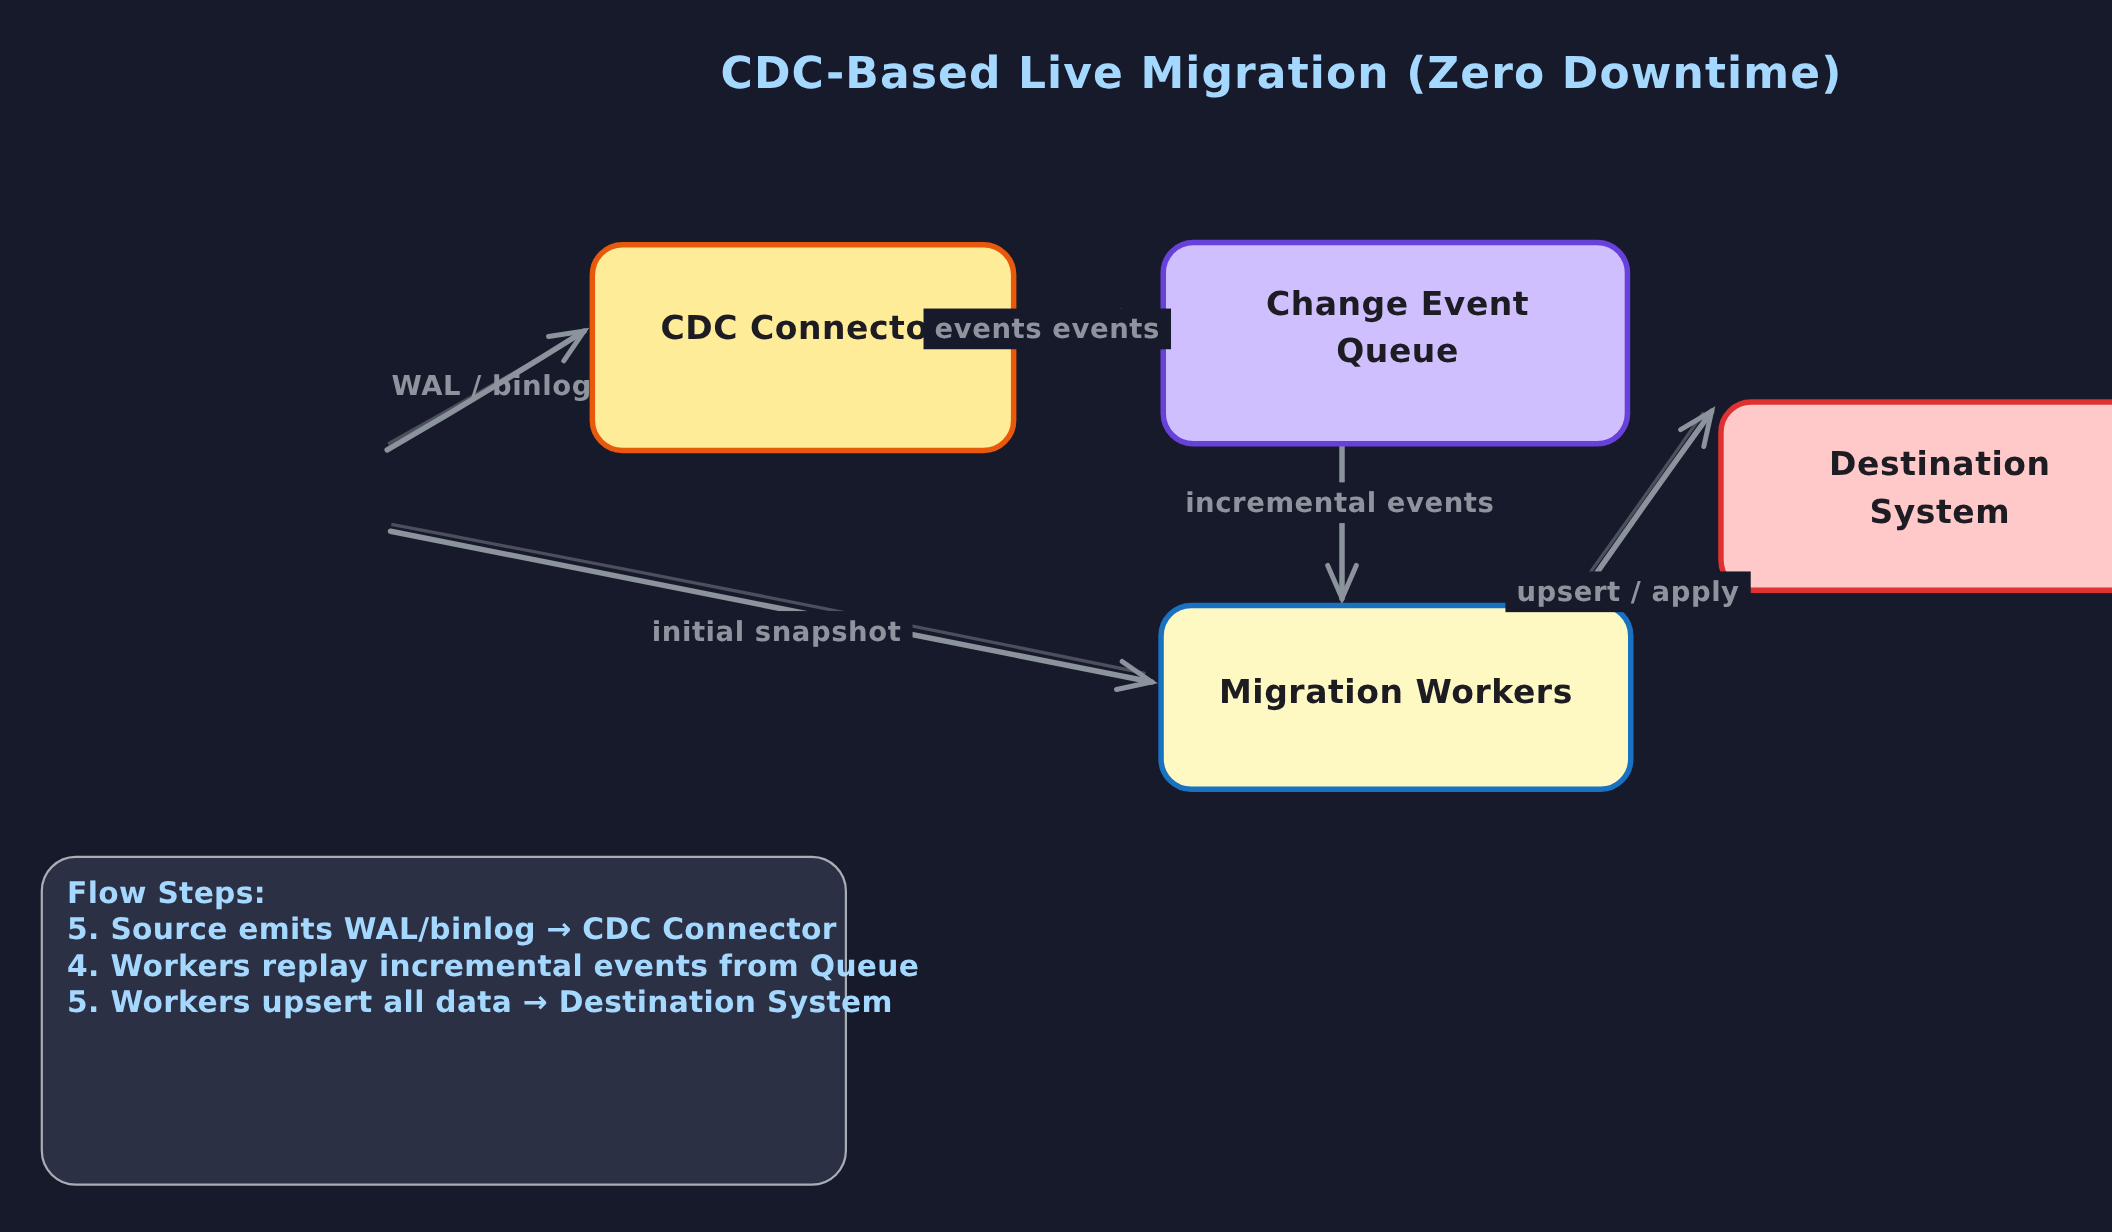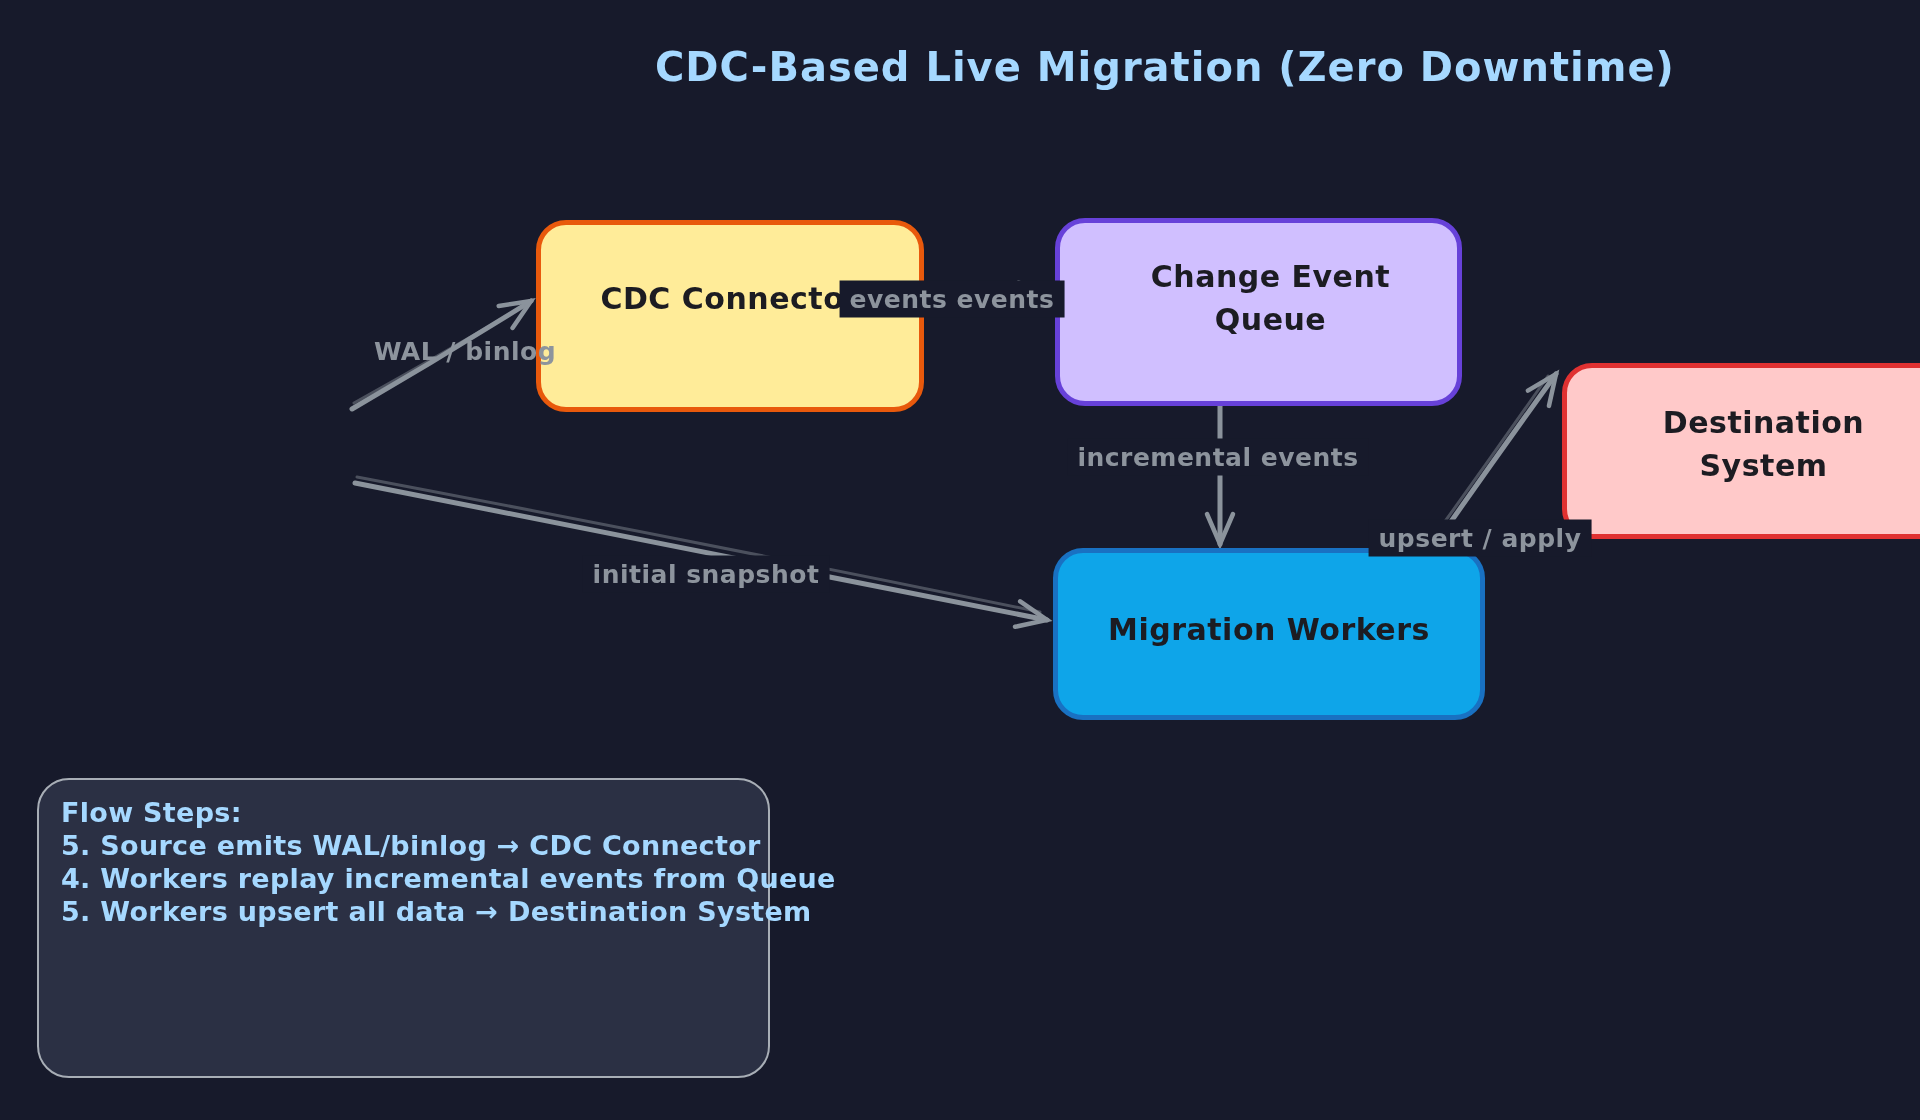--- a/index.html
+++ b/index.html
@@ -21,23 +21,23 @@
     border-radius:30px;text-align:center;
     font-size:30px;font-weight:700;color:#1c1c22;letter-spacing:.5px;
     line-height:1.45;
   }
   .node span{display:block;}
   .node-source{left:15px;top:363px;width:337px;height:152px;
     background:#b2f2bb;border:5px solid #2f9e44;padding:0 20px 34px 20px;}
   .node-cdc{left:536px;top:220px;width:338px;height:148px;
     background:#ffec99;border:5px solid #e8590c;padding:0 20px 34px 20px;}
   .node-queue{left:1055px;top:218px;width:333px;height:150px;
-    background:#d0bfff;border:5px solid #6741d9;padding:0 20px 28px 44px;}
+    background:#d0bfff;border:5px solid #6741d9;padding:0 40px 28px 44px;}
   .node-workers{left:1053px;top:548px;width:334px;height:154px;
-    background:#0ea5e9;border:5px solid #1971c2;padding:0 44px 8px 44px;}
+    background:#fef9c3;border:5px solid #1971c2;padding:0 44px 8px 44px;}
   .node-destination{left:1562px;top:363px;width:321px;height:152px;
     background:#ffc9c9;border:5px solid #e03131;padding:0 36px 14px 36px;}
   .edge-label{
     position:absolute;transform:translate(-50%,-50%);
     color:#8d949d;font-size:25px;font-weight:600;white-space:nowrap;
     letter-spacing:.5px;
   }
   .edge-label.cut{background:#171a2b;padding:4px 10px;}
   .flow-panel{
     position:absolute;left:37px;top:778px;width:733px;height:300px;
@@ -97,21 +97,21 @@
   </div>
 
   <div class="node node-workers">
     <span>Migration Workers</span>
   </div>
 
   <div class="node node-destination">
     <span>Destination System</span>
   </div>
 
-  <div class="edge-label" style="left:465px;top:351px;">WAL / binlog</div>
+  <div class="edge-label" style="left:447px;top:351px;">WAL / binlog</div>
 
   <div class="edge-label cut" style="left:952px;top:299px;">events events</div>
 
   <div class="edge-label cut" style="left:706px;top:574px;">initial snapshot</div>
 
   <div class="edge-label cut" style="left:1218px;top:457px;">incremental events</div>
 
   <div class="edge-label cut" style="left:1480px;top:538px;">upsert / apply</div>
 
   <div class="flow-panel">

